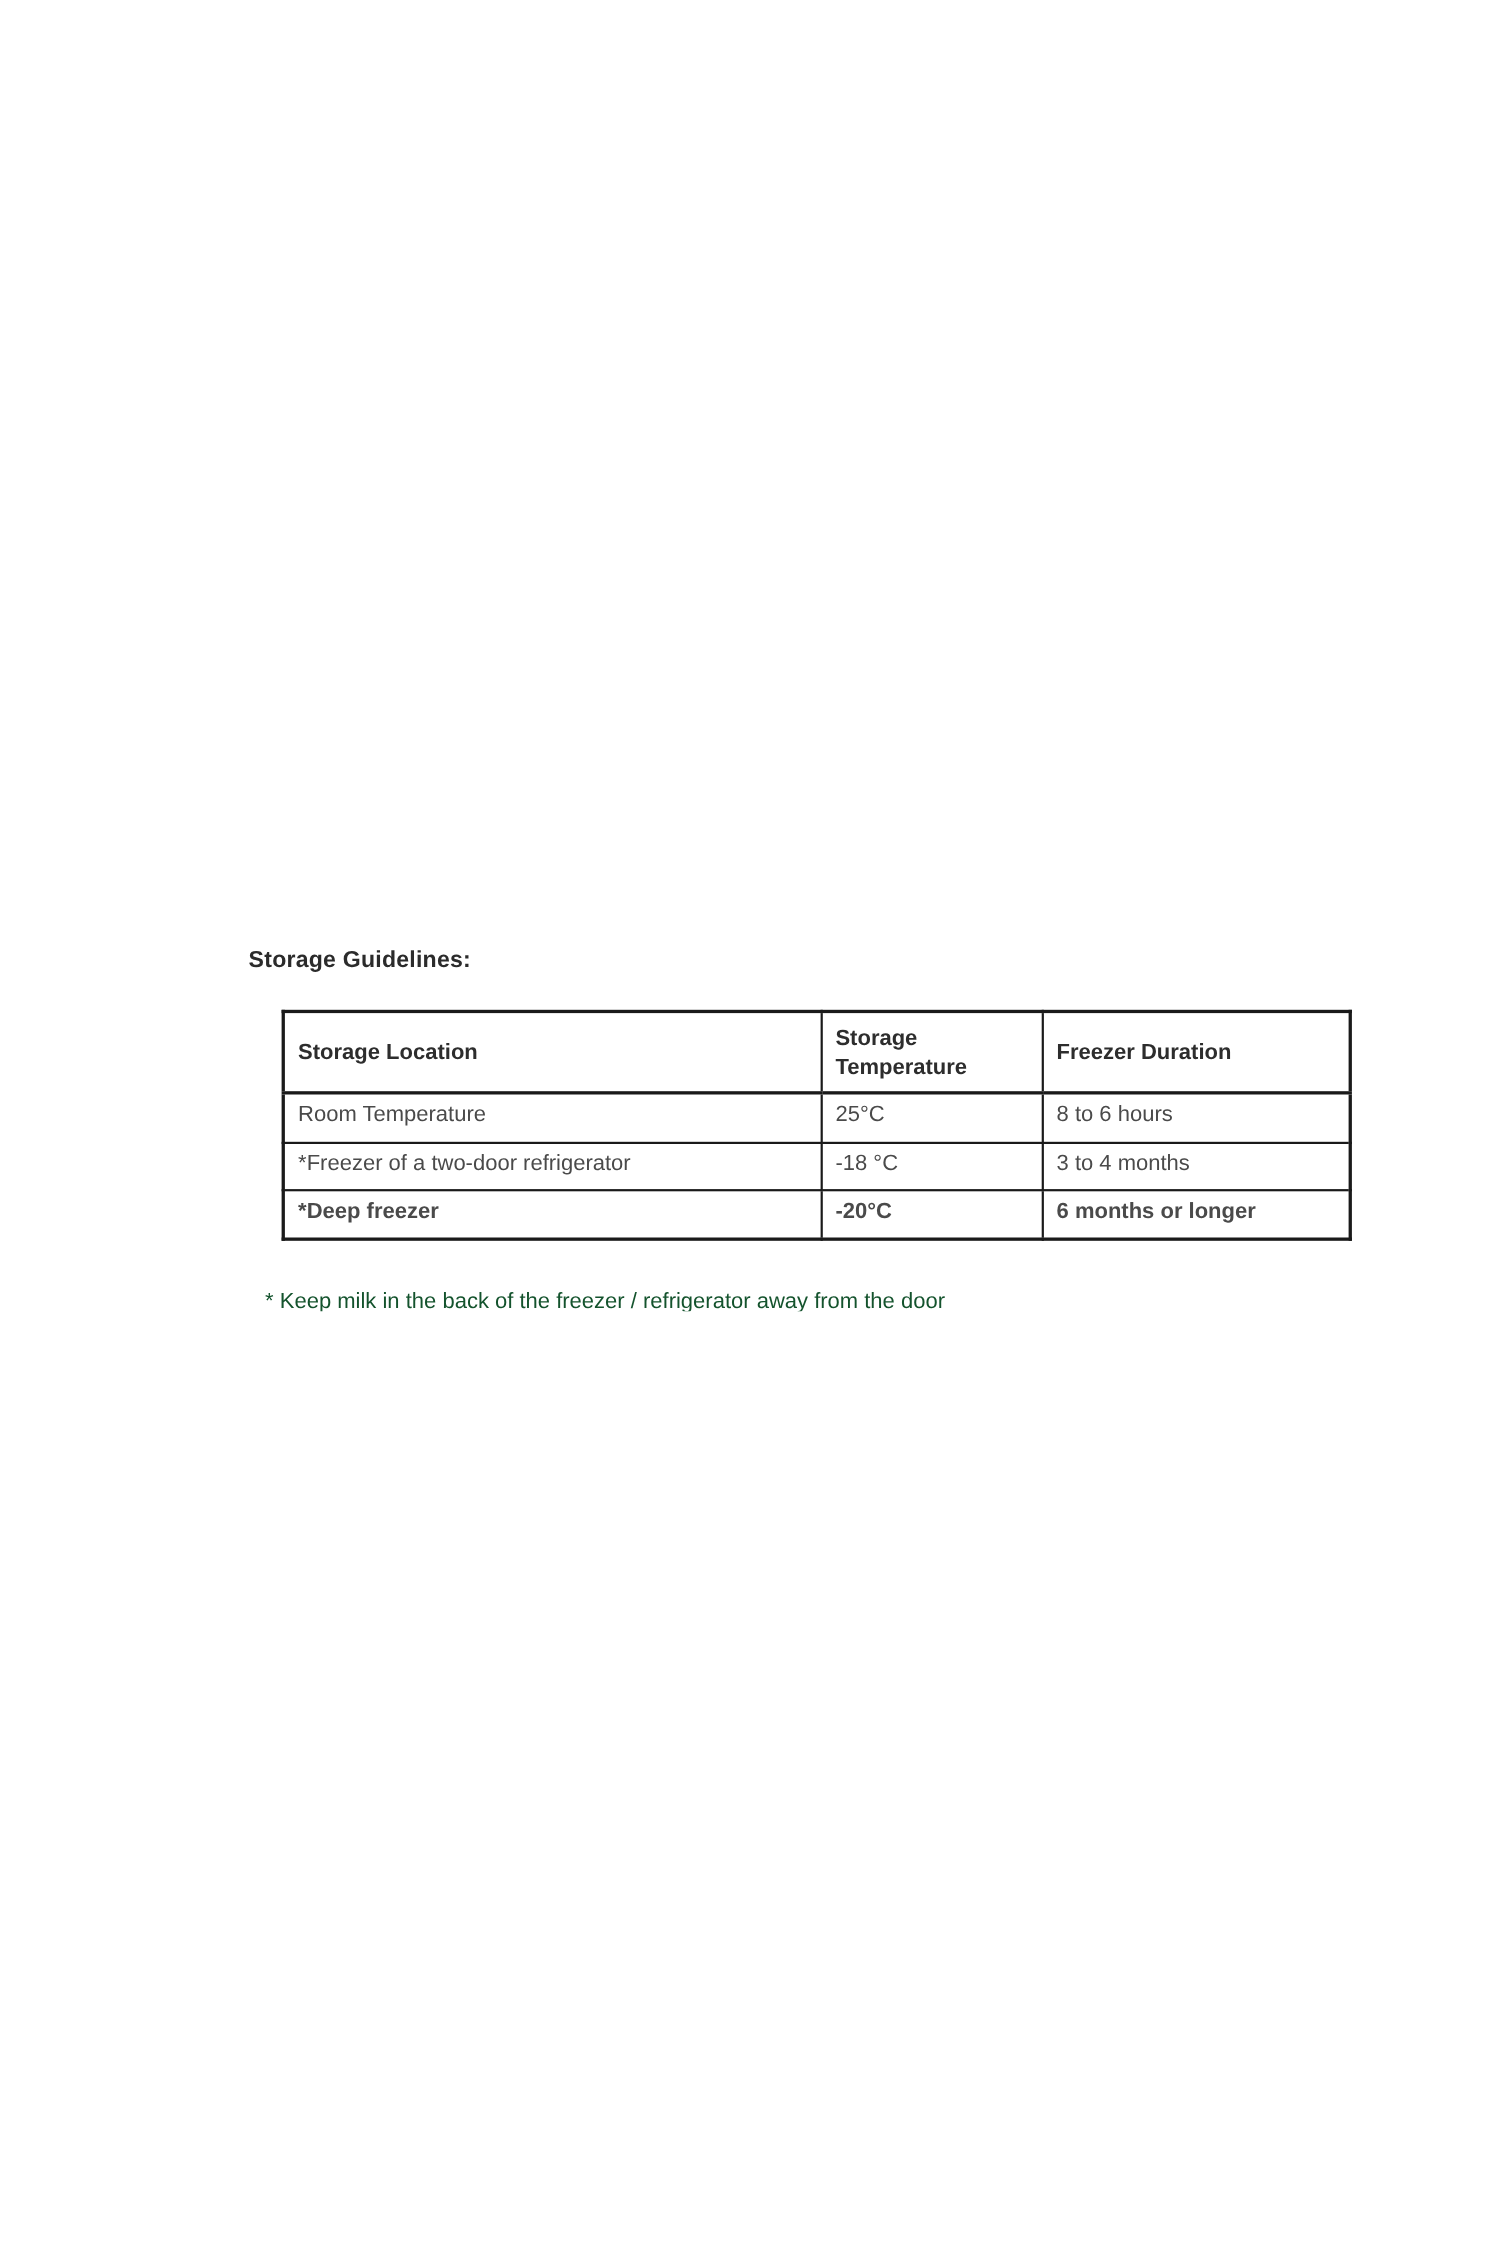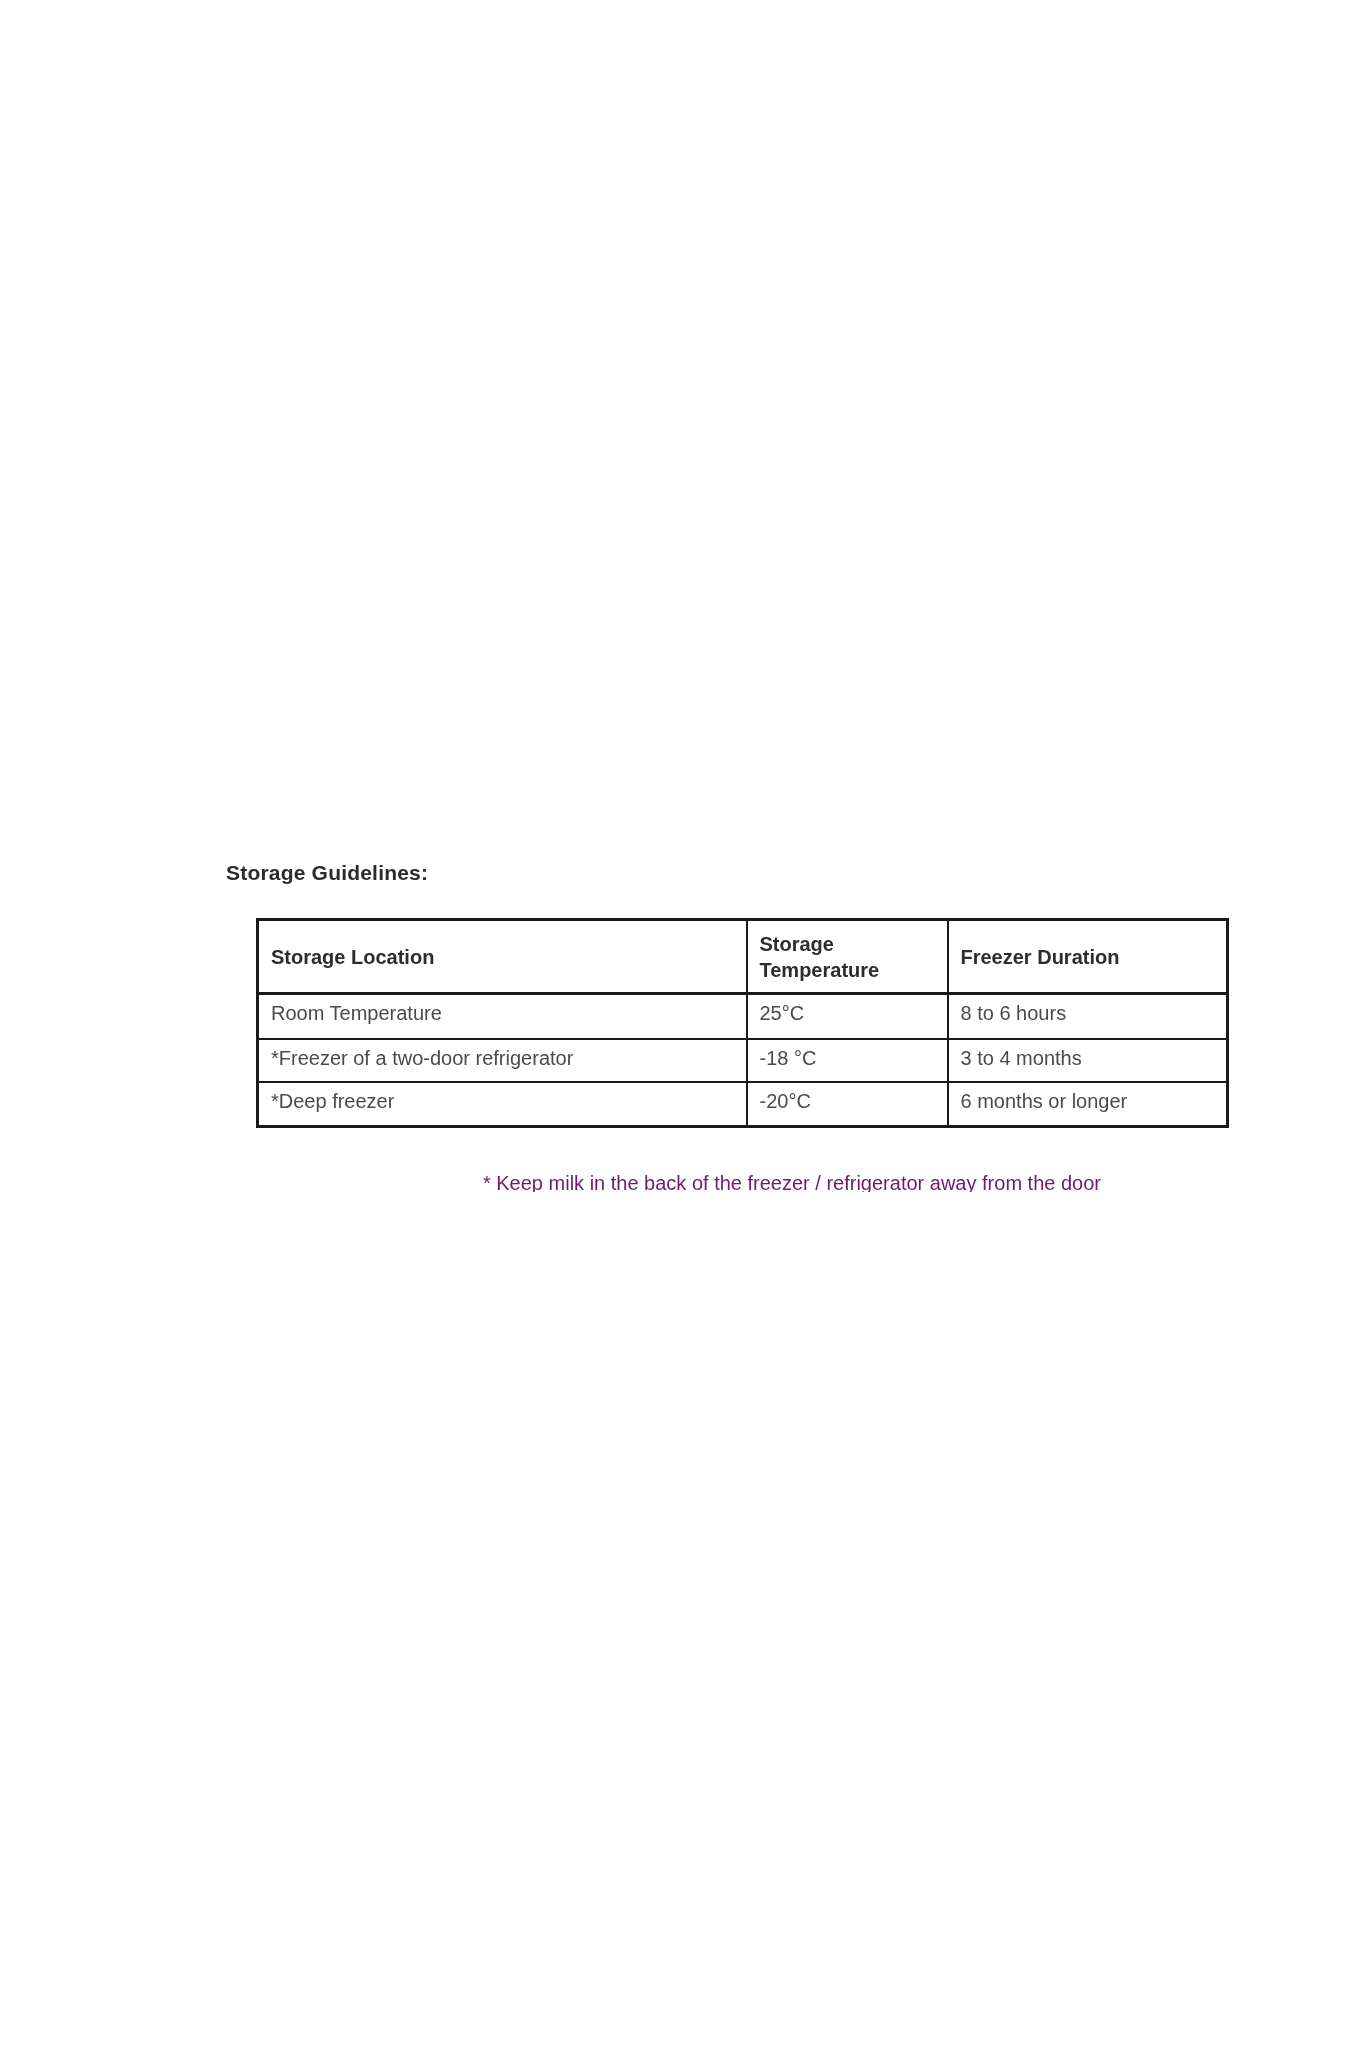--- a/index.html
+++ b/index.html
@@ -59,33 +59,32 @@
     font-weight: normal;
     color: #4a4a4a;
     border: 2px solid #1a1a1a;
     line-height: 25px;
     white-space: nowrap;
     overflow: hidden;
   }
   tr.row-1 td { height: 37px; }
   tr.row-2 td { height: 35px; }
   tr.row-3 td { height: 35px; }
-  tr.row-4 td { height: 36px; }
+  tr.row-4 td { height: 36px; font-weight: bold; }
   .footnote-clip {
     position: absolute;
     left: 241px;
     top: 1170px;
     width: 860px;
     height: 22px;            
     overflow: hidden;
     font-size: 20px;
     line-height: 26px;
-    color: #701a75;
+    color: #14532d;
     white-space: nowrap;
-    text-align: right;
   }
 </style>
 </head>
 <body>
 
 <div class="doc-title">Storage Guidelines:</div>
 
 <table class="guidelines">
   <colgroup>
     <col class="c1">

